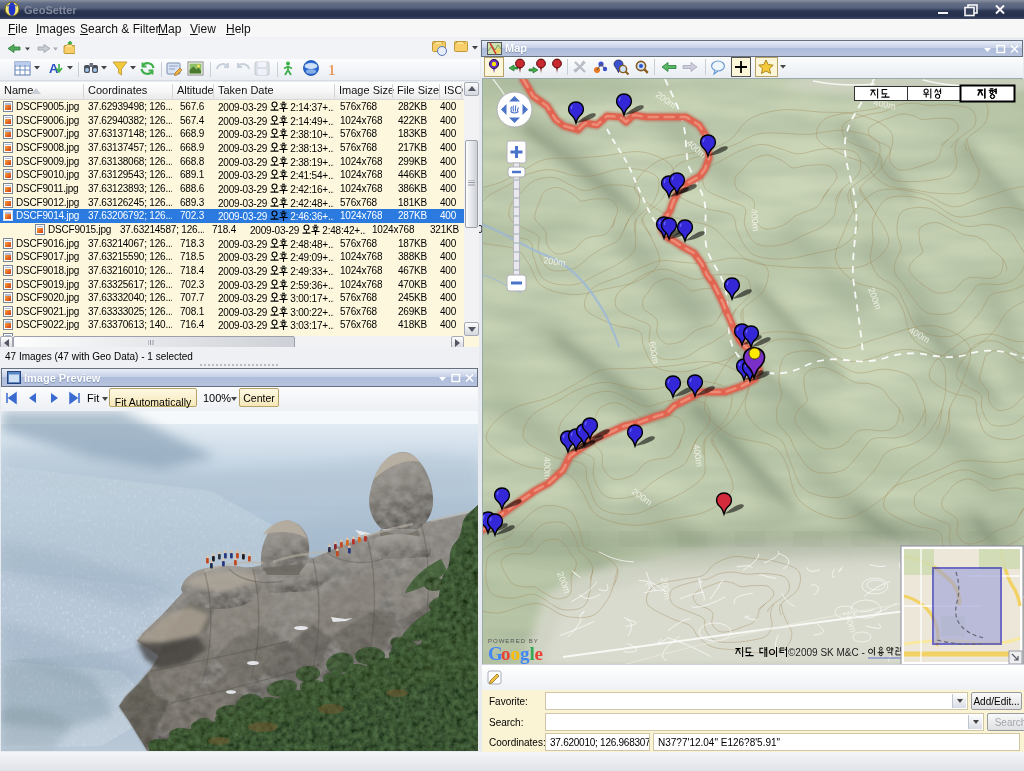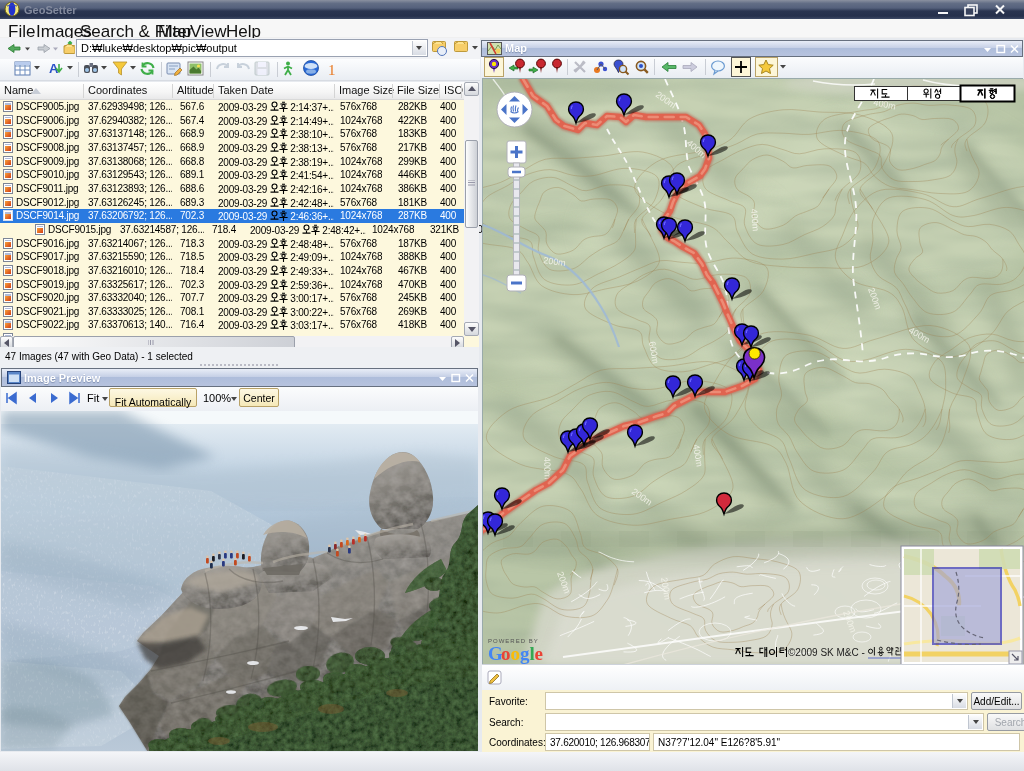--- a/index.html
+++ b/index.html
@@ -2,21 +2,21 @@
 <html><head><meta charset="utf-8">
 <style>
 *{margin:0;padding:0;box-sizing:border-box}
 html,body{width:1024px;height:771px;overflow:hidden;font-family:"Liberation Sans",sans-serif;background:#e7eaef}
 .abs{position:absolute}
 body{position:relative}
 .hg{display:inline-block;vertical-align:-1px}
 #titlebar{left:0;top:0;width:1024px;height:19px;background:linear-gradient(180deg,#8a91a0 0%,#626d85 18%,#55617c 42%,#2a3551 58%,#25304c 85%,#3e4a66 100%)}
 #titlebar .txt{position:absolute;left:24px;top:4px;font-size:11px;font-weight:bold;color:#848b9e}
 #menubar{left:0;top:19px;width:1024px;height:19px;background:#f7f7f7;border-bottom:1px solid #f0f0f0}
-.mi{position:absolute;top:3px;font-size:17px;color:#111}
+.mi{position:absolute;top:3px;font-size:12px;color:#111}
 .mi u{text-decoration:underline}
 #addrrow{left:0;top:38px;width:480px;height:21px;background:#f2f3f6}
 #combo{position:absolute;left:76px;top:1px;width:352px;height:18px;background:#fff;border:1px solid #9aa2b2;font-size:11px;padding:2px 0 0 4px}
 #combo .da{position:absolute;right:1px;top:1px;width:14px;height:14px;background:linear-gradient(180deg,#fdfdfd,#d8dce4);border-left:1px solid #c0c6d0}
 .dar{position:absolute;width:0;height:0;border-left:3px solid transparent;border-right:3px solid transparent;border-top:4px solid #444}
 #toolbar2{left:0;top:59px;width:480px;height:22px;background:linear-gradient(180deg,#fcfdfe,#e9edf3);border-bottom:1px solid #d7dbe2}
 #tablewrap{left:0;top:82px;width:479px;height:265px;background:#fdf8dd}
 #thead{position:absolute;left:0;top:0;width:479px;height:18px;background:linear-gradient(180deg,#ffffff,#f5f5f5 60%,#e9e9ea);border-bottom:1px solid #d9d9d9}
 .hc{position:absolute;top:2px;font-size:11px;color:#111;padding-left:4px}
 .hsep{position:absolute;top:2px;width:1px;height:14px;background:#d4d4d4}
@@ -151,23 +151,20 @@
 <div class="abs" id="addrrow">
 <svg class="abs" style="left:5px;top:3px" width="70" height="15" viewBox="0 0 70 15">
 <path d="M3,7.5 L9,3.5 V6 H15 V9 H9 V11.5 Z" fill="#53a85c" stroke="#2c7d34" stroke-width="0.8"></path>
 <path d="M20,6.5 l2.5,3 2.5,-3 z" fill="#444"></path>
 <path d="M45,7.5 L39,3.5 V6 H33 V9 H39 V11.5 Z" fill="#c9cdd2" stroke="#9aa0a8" stroke-width="0.8"></path>
 <path d="M48,6.5 l2.5,3 2.5,-3 z" fill="#aab"></path>
 <rect x="59" y="4.5" width="11" height="8" rx="1" fill="#f7ce6a" stroke="#b8922f" stroke-width="0.9"></rect>
 <path d="M59,6 l3.5,-2.5 h4 l2,2.5" fill="#fde28f" stroke="#b8922f" stroke-width="0.9"></path>
 <path d="M65,3.5 v-3 m-2,2 l2,-2 2,2" stroke="#3fae49" stroke-width="1.4" fill="none"></path>
 </svg>
-<div id="combo">D:₩luke₩desktop₩pic₩output<span class="da">
-        <span class="dar" style="left:3px;top:5px"></span>
-      </span></div>
 <svg class="abs" style="left:432px;top:2px" width="46" height="17" viewBox="0 0 46 17">
 <rect x="0.5" y="1.5" width="13" height="10" rx="1" fill="#f7ce6a" stroke="#b8922f" stroke-width="0.9"></rect>
 <path d="M0.5,4 l4,-2.5 h4.5 l2,2.5" fill="#fde28f" stroke="#b8922f" stroke-width="0.9"></path>
 <circle cx="10" cy="11" r="4.5" fill="#e8eef8" stroke="#5577bb"></circle>
 <rect x="22.5" y="1.5" width="13" height="10" rx="1" fill="#f7ce6a" stroke="#b8922f" stroke-width="0.9"></rect>
 <path d="M22.5,4 l4,-2.5 h4.5 l2,2.5" fill="#fde28f" stroke="#b8922f" stroke-width="0.9"></path>
 <path d="M40,6 l3,3.5 3,-3.5 z" fill="#444"></path>
 </svg>
 </div>
 

